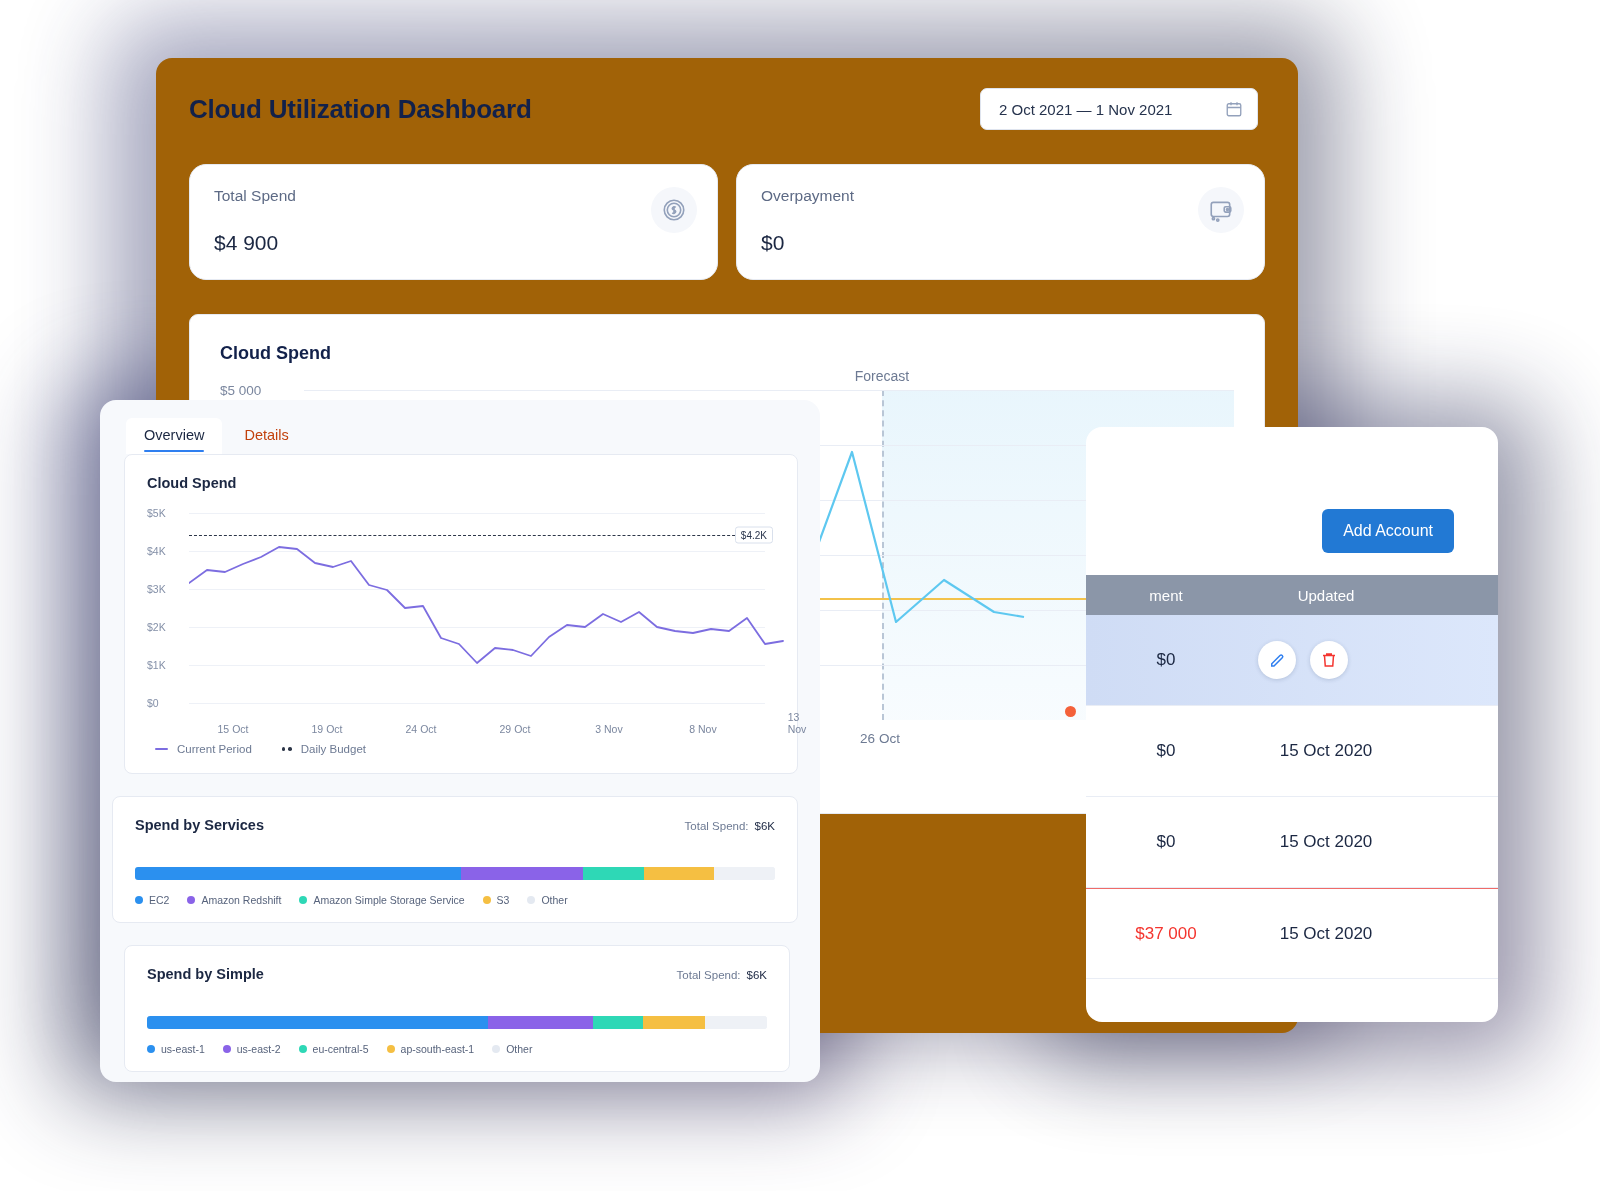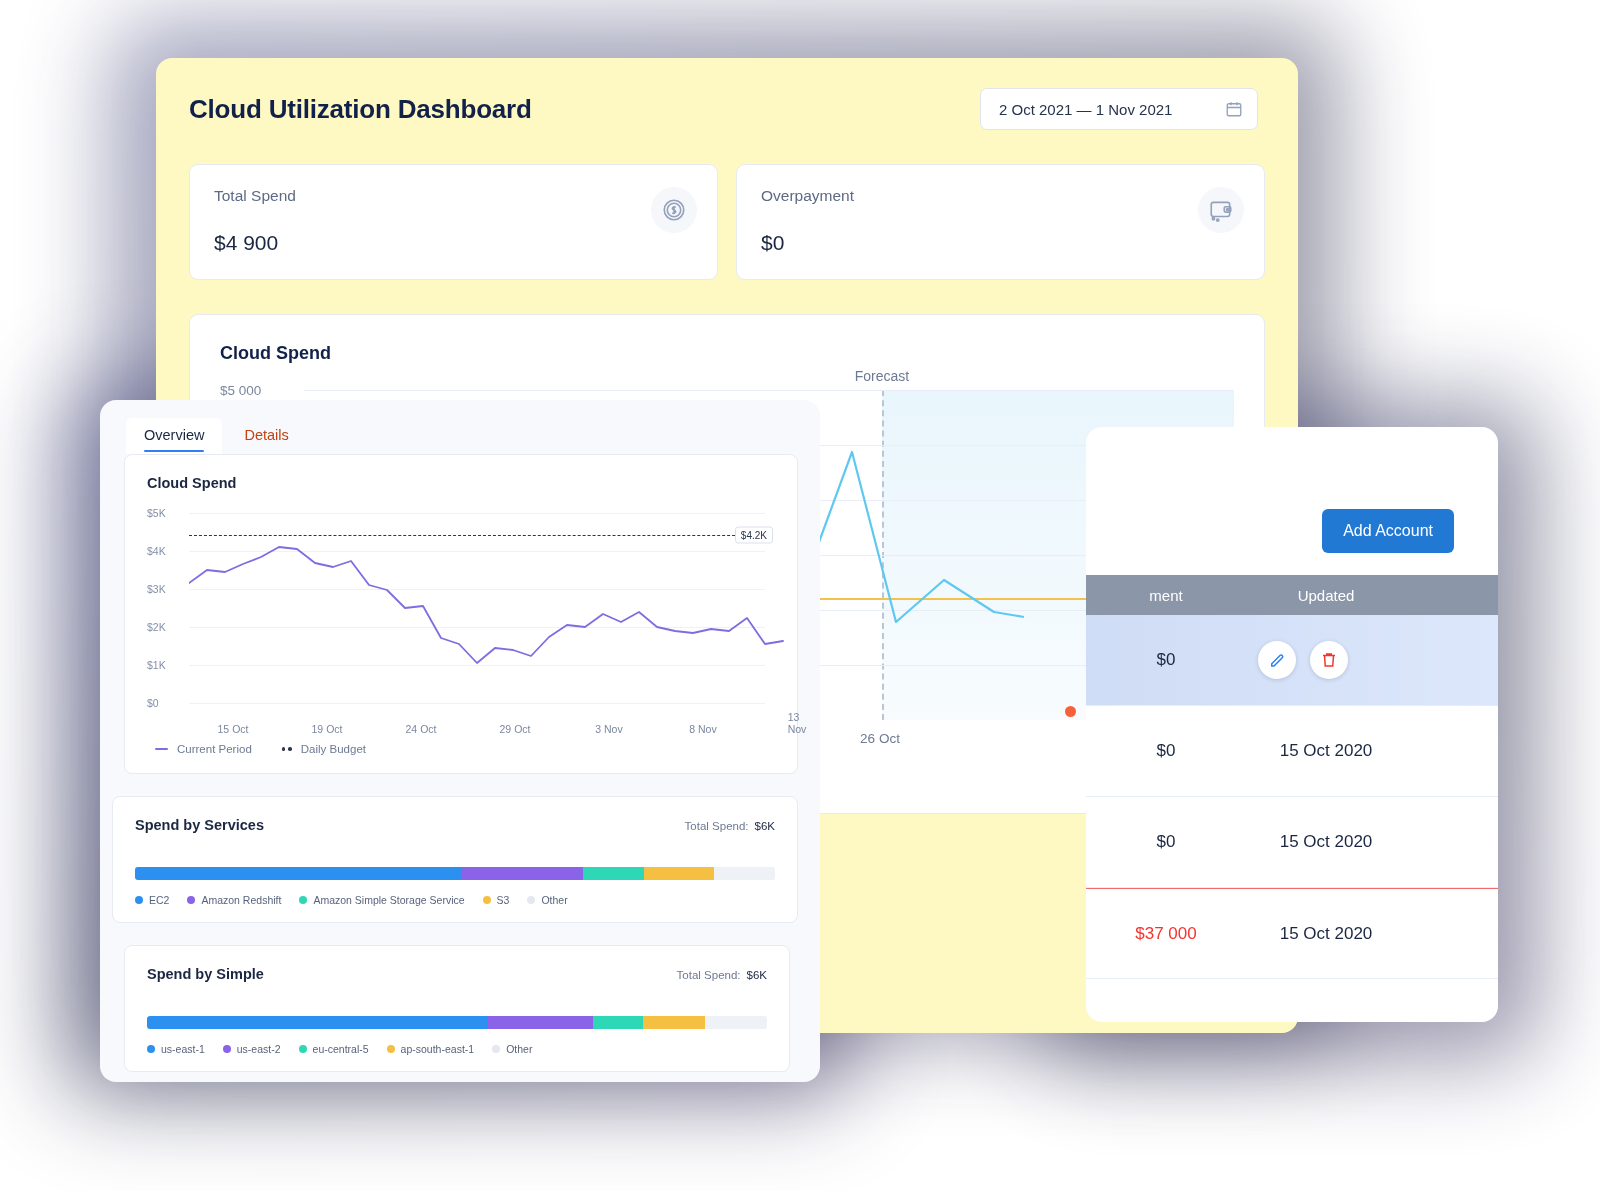--- a/index.html
+++ b/index.html
@@ -20,21 +20,21 @@
     opacity: .42;
     background: linear-gradient(135deg, #2b2f6b, #171a3c 60%, #2a1f52);
     z-index: 0;
   }
 
   
   .window-back {
     position: absolute;
     left: 156px; top: 58px;
     width: 1142px; height: 975px;
-    background: #fef9c3;
+    background: #a16207;
     border-radius: 16px;
     z-index: 2;
     overflow: hidden;
   }
   .page-head {
     display: flex; align-items: center; justify-content: space-between;
     padding: 30px 40px 0 33px;
   }
   .page-title {
     font-size: 26px; font-weight: bold; color: #12214a;
@@ -46,21 +46,21 @@
     border-radius: 7px; padding: 11px 14px 11px 18px;
     min-width: 278px; justify-content: space-between;
   }
   .daterange-text { font-size: 15px; color: #26334d; white-space: nowrap; }
   .cal-icon { width: 18px; height: 18px; color: #93a1bb; flex: none; }
 
   
   .kpi-row { display: flex; gap: 18px; padding: 34px 33px 0 33px; }
   .kpi-card {
     flex: 1; background: #fff; border: 1px solid #e6eaf2;
-    border-radius: 9px; padding: 22px 24px 24px 24px;
+    border-radius: 17px; padding: 22px 24px 24px 24px;
     position: relative; min-height: 107px;
   }
   .kpi-label { font-size: 15.5px; color: #5d6a85; }
   .kpi-value { font-size: 21px; color: #1b2742; margin-top: 26px; }
   .kpi-icon-wrap {
     position: absolute; right: 20px; top: 22px;
     width: 46px; height: 46px; border-radius: 50%;
     background: #f5f7fb; display: flex; align-items: center; justify-content: center;
   }
   .kpi-icon-wrap svg { width: 26px; height: 26px; color: #93a1bb; }

